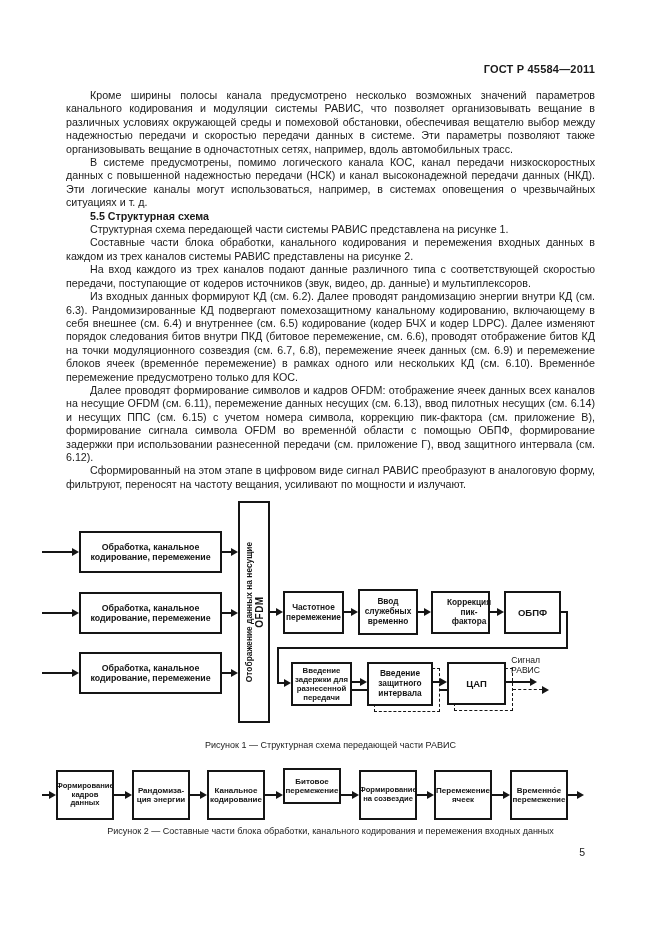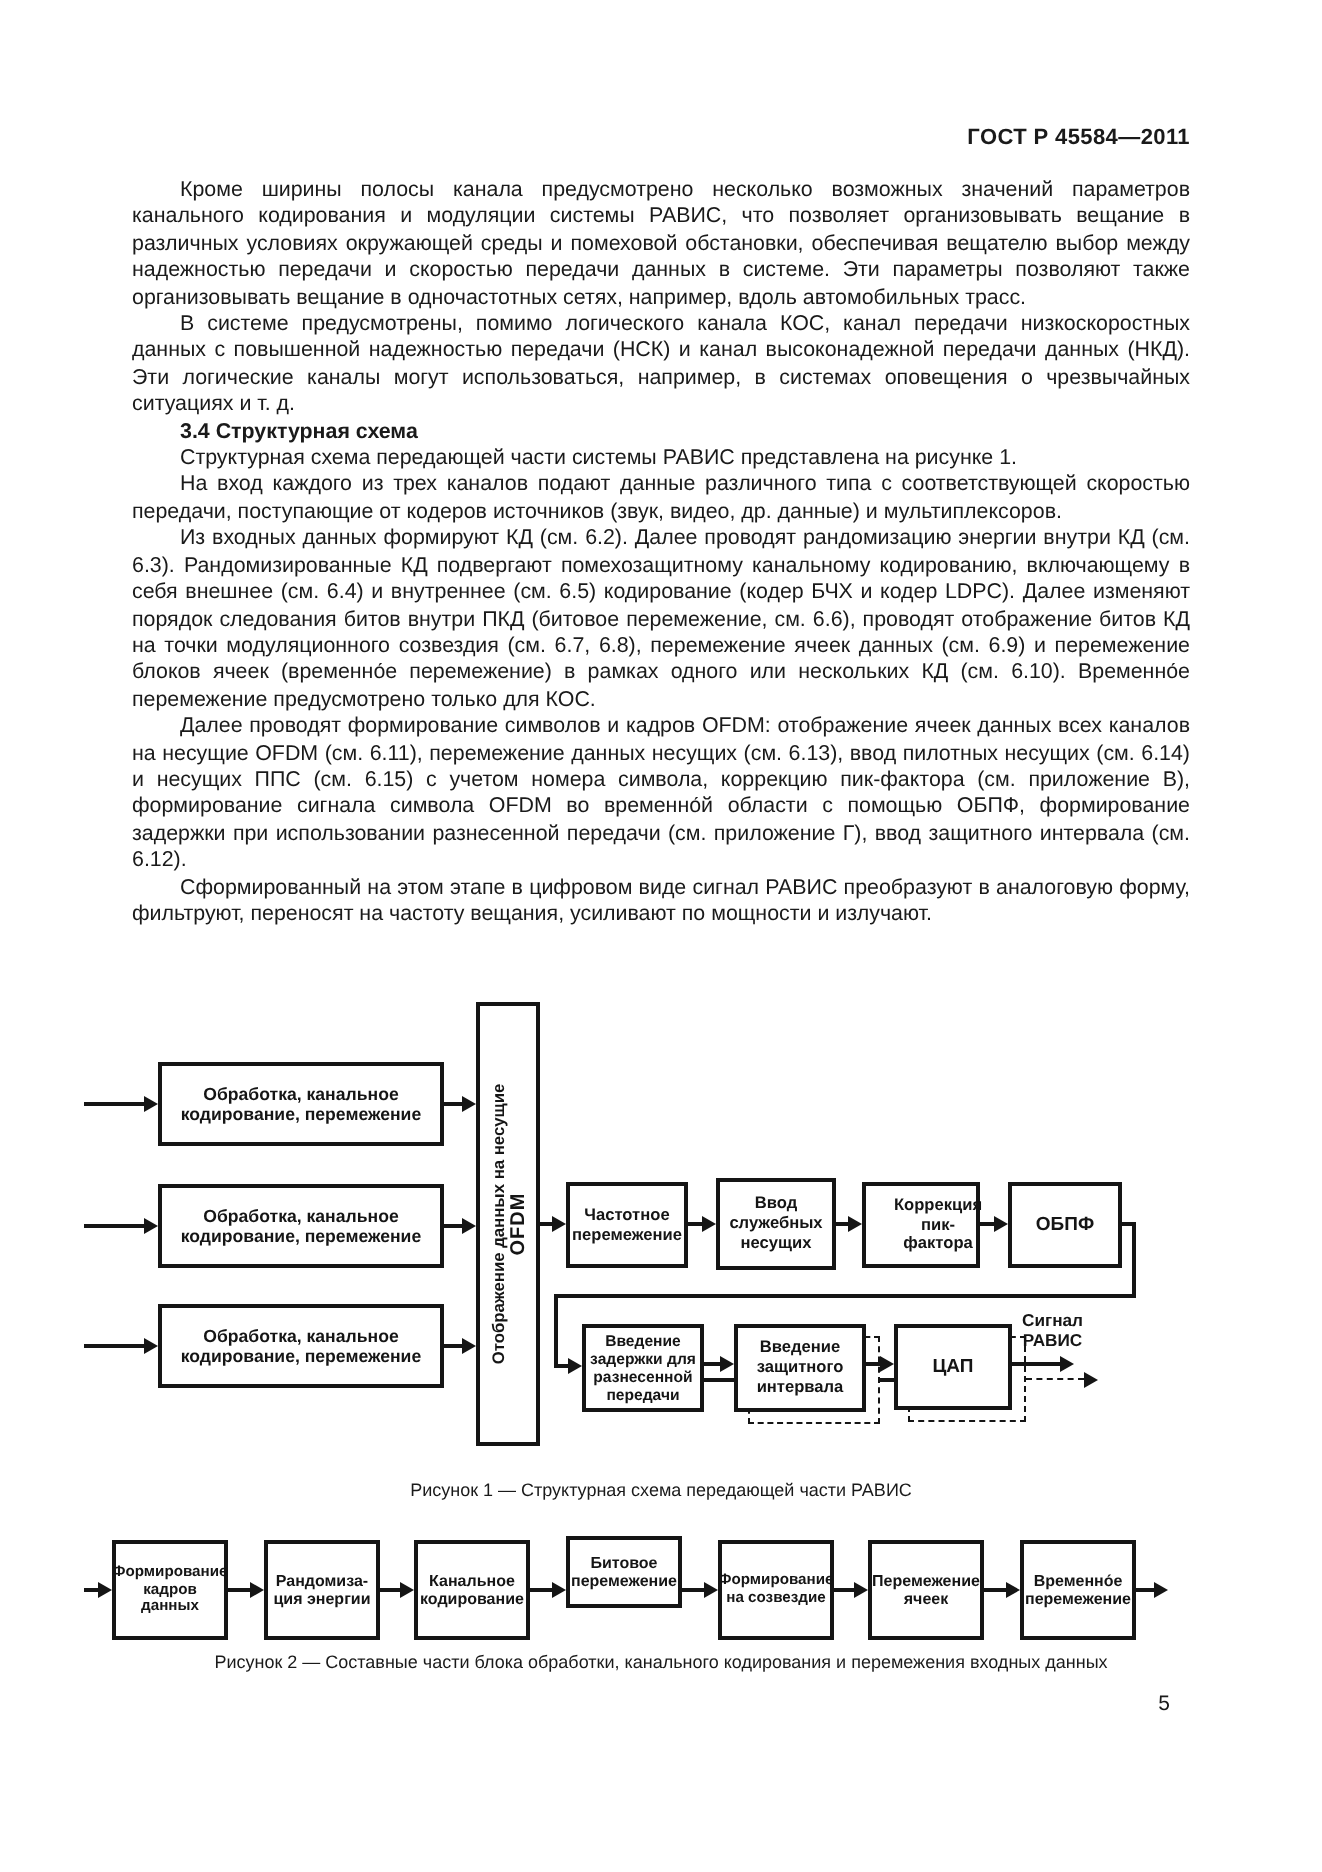--- a/index.html
+++ b/index.html
@@ -51,40 +51,41 @@
   .chlab{position:absolute; font-weight:bold; font-size:9.5px; color:#151515;margin-left:48px;}
   .rotbox{
     position:absolute; display:flex; flex-direction:column;
     align-items:center; justify-content:center;
     transform:rotate(-90deg); text-align:center;
     font-weight:bold; color:#151515; z-index:3;
   }
   .rot-l1{font-size:8.4px;}
   .rot-l2{font-size:10px; letter-spacing:.5px;}
   .sig-lab{
-    position:absolute; font-weight:bold; font-size:8.6px; line-height:1.15;
-    white-space:pre-line; color:#151515; text-align:center;
+    position:absolute; font-weight:normal; font-size:8.6px; line-height:1.15;
+    white-space:pre-line; color:#151515; text-align:right;
   }
   .figcap{
     position:absolute; left:0; width:661px; text-align:center;
     font-size:9px; color:#1a1a1a;
   }
 </style>
 </head>
 <body>
 
 <div class="page">
 
   <div class="doc-header">ГОСТ Р 45584—2011</div>
 
   <div class="textcol">
     <p>Кроме ширины полосы канала предусмотрено несколько возможных значений параметров канального кодирования и модуляции системы РАВИС, что позволяет организовывать вещание в различных условиях окружающей среды и помеховой обстановки, обеспечивая вещателю выбор между надежностью передачи и скоростью передачи данных в системе. Эти параметры позволяют также организовывать вещание в одночастотных сетях, например, вдоль автомобильных трасс.</p>
     <p>В системе предусмотрены, помимо логического канала КОС, канал передачи низкоскоростных данных с повышенной надежностью передачи (НСК) и канал высоконадежной передачи данных (НКД). Эти логические каналы могут использоваться, например, в системах оповещения о чрезвычайных ситуациях и т. д.</p>
-    <p class="h41">3.4 Структурная схема</p>
+    <p class="h41">5.5 Структурная схема</p>
     <p>Структурная схема передающей части системы РАВИС представлена на рисунке 1.</p>
+    <p>Составные части блока обработки, канального кодирования и перемежения входных данных в каждом из трех каналов системы РАВИС представлены на рисунке 2.</p>
     <p>На вход каждого из трех каналов подают данные различного типа с соответствующей скоростью передачи, поступающие от кодеров источников (звук, видео, др. данные) и мультиплексоров.</p>
     <p>Из входных данных формируют КД (см. 6.2). Далее проводят рандомизацию энергии внутри КД (см. 6.3). Рандомизированные КД подвергают помехозащитному канальному кодированию, включающему в себя внешнее (см. 6.4) и внутреннее (см. 6.5) кодирование (кодер БЧХ и кодер LDPC). Далее изменяют порядок следования битов внутри ПКД (битовое перемежение, см. 6.6), проводят отображение битов КД на точки модуляционного созвездия (см. 6.7, 6.8), перемежение ячеек данных (см. 6.9) и перемежение блоков ячеек (временно́е перемежение) в рамках одного или нескольких КД (см. 6.10). Временно́е перемежение предусмотрено только для КОС.</p>
     <p>Далее проводят формирование символов и кадров OFDM: отображение ячеек данных всех каналов на несущие OFDM (см. 6.11), перемежение данных несущих (см. 6.13), ввод пилотных несущих (см. 6.14) и несущих ППС (см. 6.15) с учетом номера символа, коррекцию пик-фактора (см. приложение В), формирование сигнала символа OFDM во временно́й области с помощью ОБПФ, формирование задержки при использовании разнесенной передачи (см. приложение Г), ввод защитного интервала (см. 6.12).</p>
     <p>Сформированный на этом этапе в цифровом виде сигнал РАВИС преобразуют в аналоговую форму, фильтруют, переносят на частоту вещания, усиливают по мощности и излучают.</p>
   </div>
 
   <div class="chlab" style="left:46px; top:535px;">КОС</div>
   <div class="chlab" style="left:46px; top:599px;">НСК</div>
   <div class="chlab" style="left:46px; top:669px;">НКД</div>
 
@@ -118,21 +119,21 @@
   <div class="hline" style="left:270px; top:611px; width:6px;"></div>
   <div class="ahr" style="left:276px; top:608px;"></div>
 
   <div class="bx" style="left:283px; top:591px; width:61px; height:43px;">Частотное
 перемежение</div>
   <div class="hline" style="left:344px; top:611px; width:7px;"></div>
   <div class="ahr" style="left:351px; top:608px;"></div>
 
   <div class="bx" style="left:358px; top:589px; width:60px; height:46px;">Ввод
 служебных
-несущих</div>
+временно</div>
   <div class="hline" style="left:418px; top:611px; width:6px;"></div>
   <div class="ahr" style="left:424px; top:608px;"></div>
 
   <div class="bx" style="left:431px; top:591px; width:59px; height:43px;padding-left:17px;">Коррекция
 пик-фактора</div>
   <div class="hline" style="left:490px; top:611px; width:7px;"></div>
   <div class="ahr" style="left:497px; top:608px;"></div>
 
   <div class="bx" style="left:504px; top:591px; width:57px; height:43px; font-size:9.5px;">ОБПФ</div>
 

